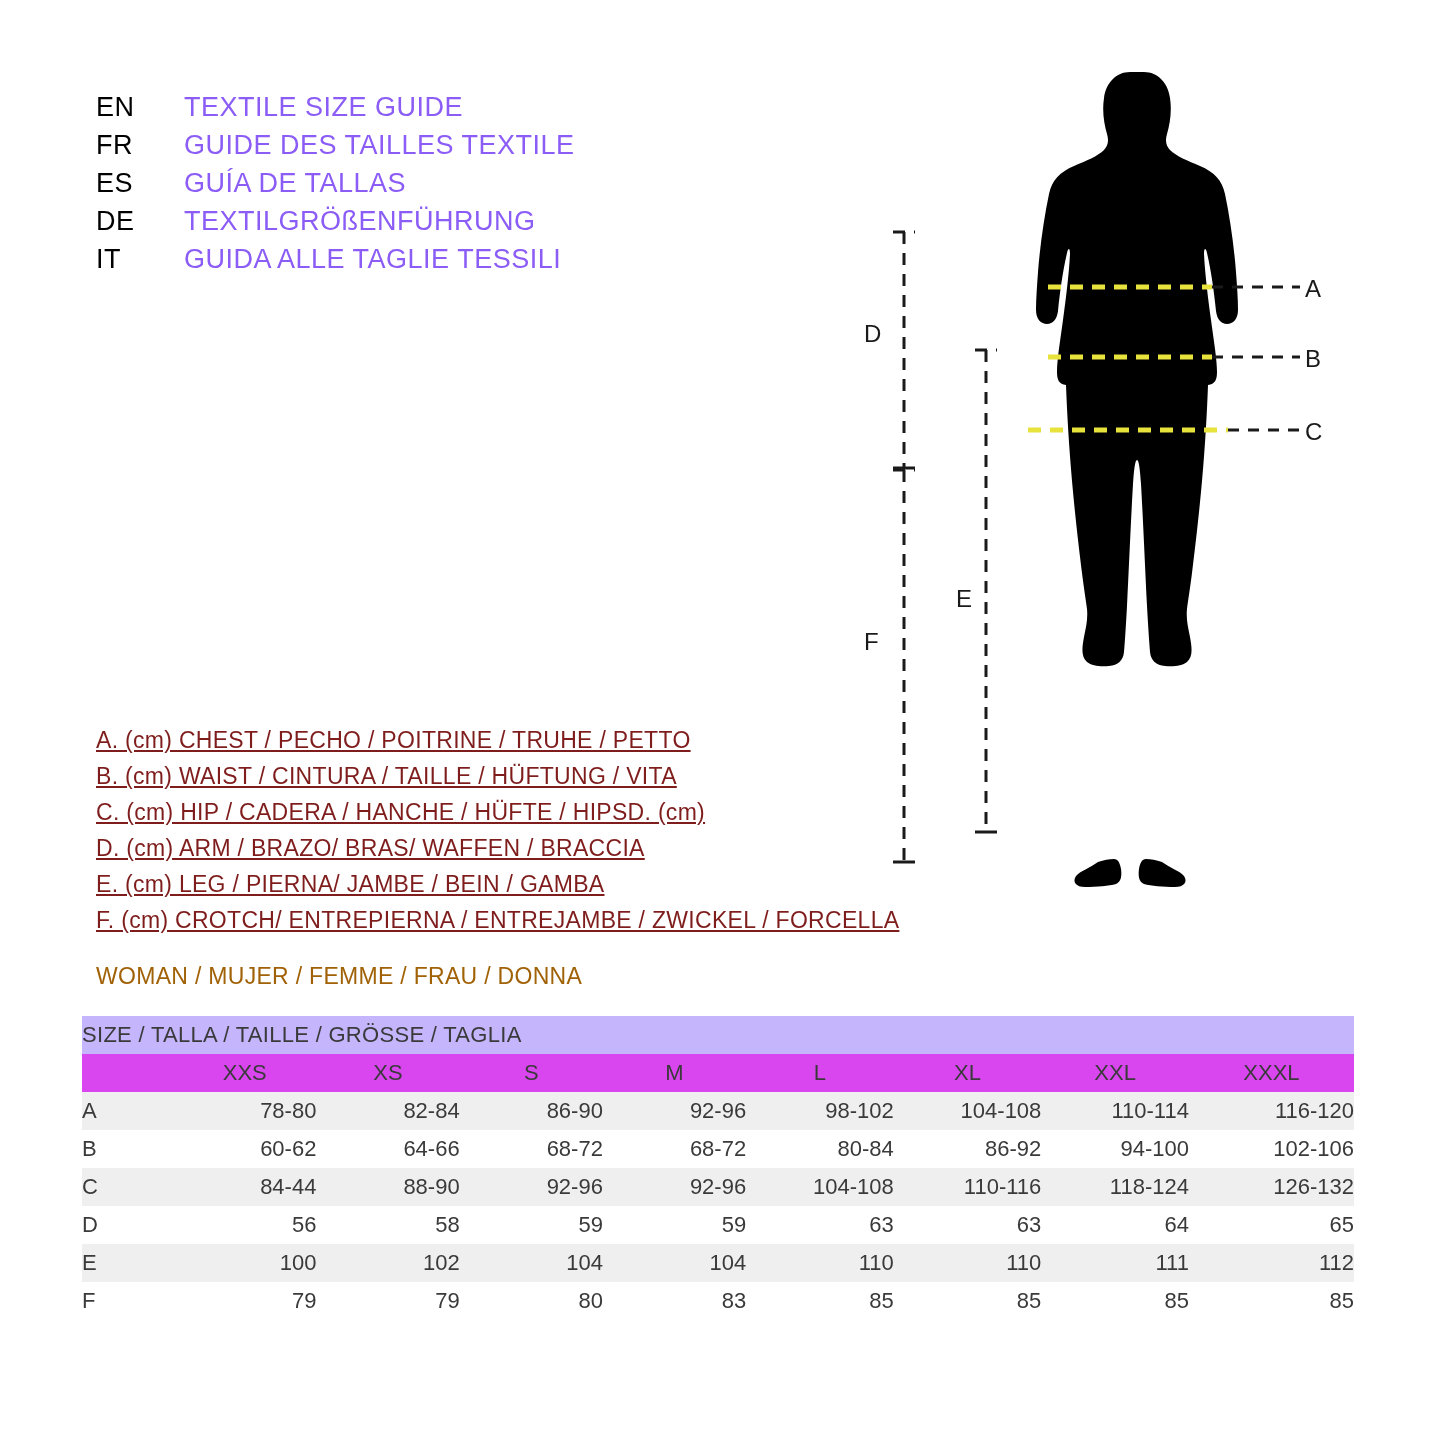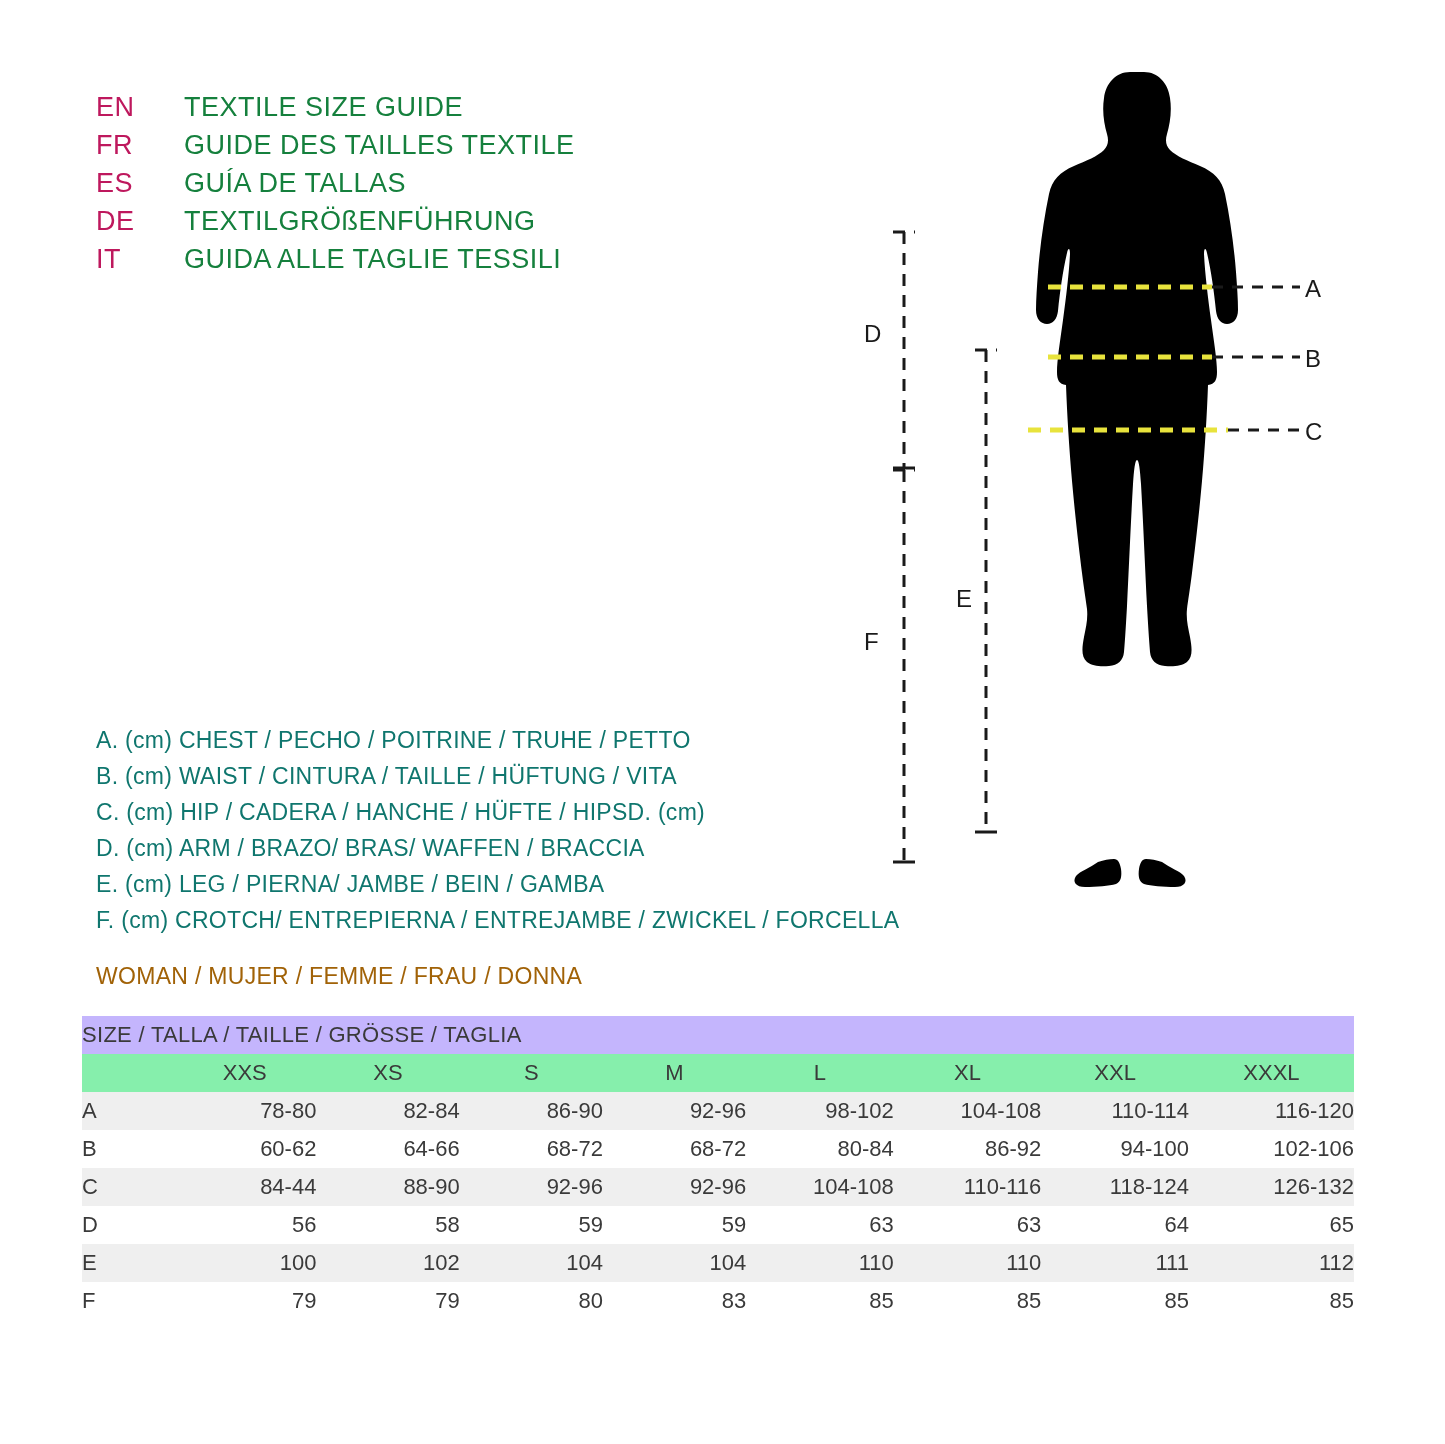--- a/index.html
+++ b/index.html
@@ -25,42 +25,43 @@
   }
   .lang-row {
     display: flex;
     align-items: baseline;
     height: 38px;
   }
   .lang-code {
     width: 88px;
     font-size: 27px;
     letter-spacing: 0.5px;
-    color: #be185d;
+    color: #000000;
   }
   .lang-text {
     font-size: 27px;
     letter-spacing: 0.5px;
-    color: #15803d;
+    color: #8b5cf6;
     white-space: nowrap;
   }
 
   
   .legend-block {
     position: absolute;
     left: 96px;
     top: 722px;
     width: 830px;
   }
   .legend-row {
     font-size: 23px;
     line-height: 36px;
-    color: #0f766e;
+    color: #7f1d1d;
     white-space: nowrap;
     letter-spacing: 0.3px;
+    text-decoration: underline;
   }
 
   .group-label {
     position: absolute;
     left: 96px;
     top: 963px;
     font-size: 23px;
     letter-spacing: 0.3px;
     color: #a16207;
     white-space: nowrap;
@@ -89,21 +90,21 @@
   .cap-row td {
     background: #c4b5fd;
     font-size: 22px;
     color: #3f3f3f;
     height: 36px;
     text-align: left;
     padding-left: 16px;
     letter-spacing: 0.3px;
   }
   .head-row td {
-    background: #86efac;
+    background: #d946ef;
     text-align: center;
     color: #3a3a3a;
     height: 40px;
   }
   .head-row td.rowlabel { text-align: left; padding-left: 16px; }
   tr.shade td { background: #efefef; }
   tr.plain td { background: #ffffff; }
   td.rowlabel {
     text-align: left;
     padding-left: 16px;

